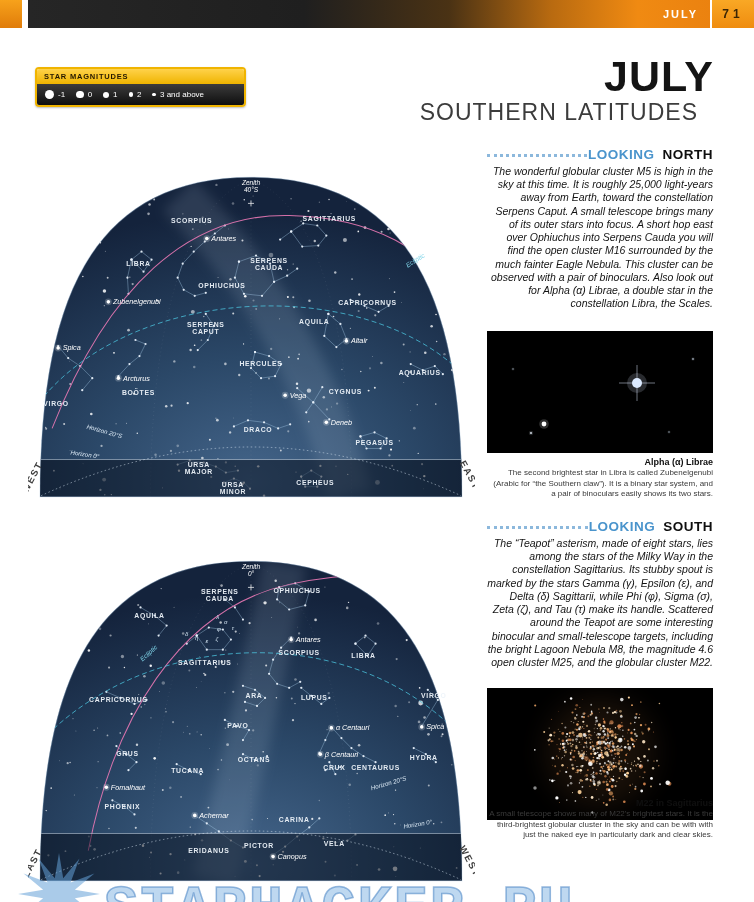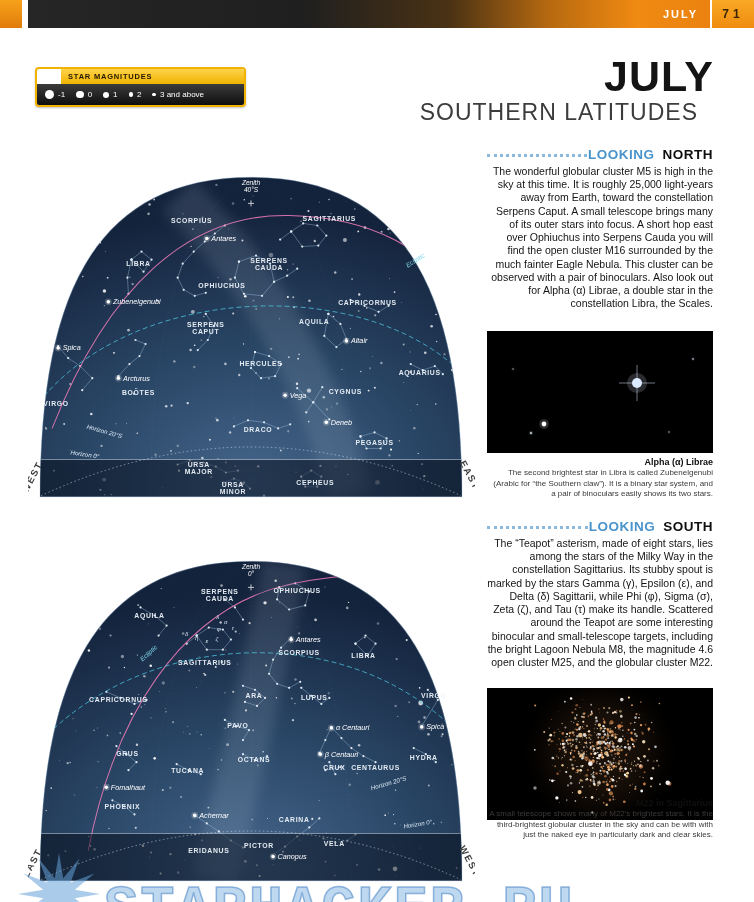--- a/index.html
+++ b/index.html
@@ -13,37 +13,37 @@
   .bar{position:absolute;left:28px;top:0;right:0;height:28px;display:flex;align-items:center;justify-content:flex-end;
        background:linear-gradient(90deg,#262626 0%,#1f1f1f 38%,#4a3214 58%,#b86a10 72%,#f08a12 84%,#e87d0e 100%);}
   .bar-month{color:#fff;font-size:11px;font-weight:bold;letter-spacing:2px;margin-right:12px;}
   .bar-page{width:42px;height:28px;border-left:2px solid #fff;display:flex;align-items:center;justify-content:center;
             background:linear-gradient(180deg,#f9a825,#ef8c0f);color:#3a2505;font-weight:bold;font-size:12px;letter-spacing:4px;}
 
   
   .legend{position:absolute;left:35px;top:67px;width:207px;border:2px solid #f0b400;border-radius:4px;overflow:hidden;
           box-shadow:0 1px 2px rgba(0,0,0,.25);}
   .legend-title{background:linear-gradient(180deg,#ffd24a,#efb400);color:#241800;font-size:7.5px;font-weight:bold;
-                letter-spacing:.8px;padding:3px 7px;margin-left:24px;}
+                letter-spacing:.8px;padding:3px 7px;}
   .legend-body{background:linear-gradient(180deg,#3c3c3c,#0e0e0e);padding:6px 8px;display:flex;align-items:center;gap:11px;}
   .lg-item{display:inline-flex;align-items:center;gap:4px;color:#fff;font-size:8px;}
   .lg-dot{background:#fff;border-radius:50%;display:inline-block;flex:none;}
 
   
   .title-block{position:absolute;left:380px;width:334px;top:55px;text-align:right;}
   .title-block h1{margin:0;font-size:43px;line-height:1;font-weight:bold;letter-spacing:1px;color:#141414;}
   .title-block h2{margin:3px 16px 0;font-size:23px;line-height:1;font-weight:normal;letter-spacing:1px;color:#3c3c3c;}
 
   
   .rc{position:absolute;left:487px;width:226px;text-align:right;}
   .heading{display:flex;align-items:center;}
   .dots{flex:1;border-top:3px dotted #8cb8dc;height:0;margin-top:1px;}
   .hl{color:#4a94cc;font-weight:bold;font-size:13.5px;letter-spacing:.5px;margin-left:1px;}
   .hb{color:#0e0e0e;font-weight:bold;font-size:13.5px;letter-spacing:.5px;margin-left:8px;}
-  .body-text{margin:0;font-size:10.5px;line-height:1.26;color:#141414;}
+  .body-text{margin:0;font-size:10.5px;line-height:1.26;color:#141414;font-style:italic;}
   figure.photo{margin:0;padding:0;background:#000;}
   figure.photo svg{display:block;width:100%;height:100%;}
   .cap-title{display:block;font-weight:bold;font-size:9px;color:#101010;}
   .cap-text{display:block;font-size:8px;color:#3a3a3a;line-height:1.32;margin-top:1px;}
 
   .heading-n{top:147px;}
   .para-n{top:165px;}
   .photo-n{top:331px;height:122px;}
   .cap-n{top:457px;}
   .heading-s{top:519px;}

